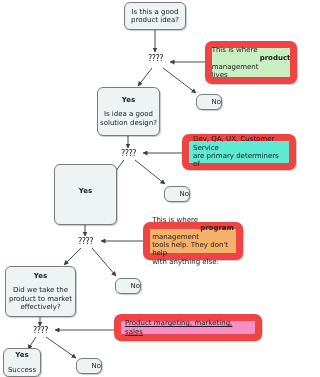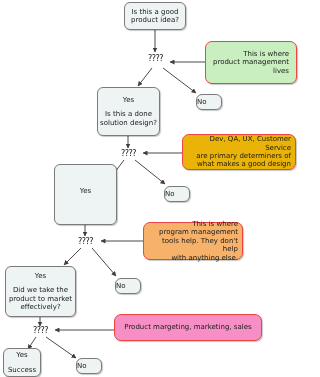--- a/index.html
+++ b/index.html
@@ -34,57 +34,58 @@
     display: flex;
     flex-direction: column;
     align-items: center;
     justify-content: center;
     line-height: 1.18;
     box-shadow: 1px 1px 1px rgba(0,0,0,0.22);
   }
   .node .yes {
     display: block;
     margin-bottom: 6px;
+    font-weight: bold;
   }
   .node .q {
     display: block;
   }
   .no-node {
     position: absolute;
     box-sizing: border-box;
     border: 1px solid #7b7b7b;
     border-radius: 6px;
     background: #eef3f4;
     display: flex;
     align-items: center;
-    justify-content: flex-start;
+    justify-content: flex-end;
     color: #1a1a1a;
     box-shadow: 1px 1px 1px rgba(0,0,0,0.22);
   }
   .note {
     position: absolute;
     box-sizing: border-box;
-    border: 1px solid #ef4444;
+    border: 7px solid #ef4444;
     border-radius: 7px;
-    text-align: right;
+    text-align: left;
     display: flex;
     align-items: center;
     justify-content: center;
     padding: 2px 4px;
     line-height: 1.2;
     color: #1a1a1a;
     box-shadow: 1px 1px 1px rgba(0,0,0,0.22);
   }
   .junction {
     position: absolute;
     color: #101010;
     letter-spacing: -0.5px;
     white-space: nowrap;
   }
-  b { font-weight: normal; }
+  b { font-weight: bold; margin-left: 48px; }
 </style>
 </head>
 <body>
 
 <div id="chart">
 
   <svg class="edges" viewBox="0 0 300 377">
     <defs>
       <marker id="ah" viewBox="0 0 10 10" refX="9" refY="5" markerWidth="5" markerHeight="5" orient="auto-start-reverse">
         <path d="M 0 0 L 10 5 L 0 10 z" fill="#3f3f3f"></path>
@@ -139,28 +140,27 @@
   <div class="junction" style="left:148px; top:54px; font-size:8px;">
     <span>????</span>
   </div>
 
   <div class="no-node" style="left:196px; top:94px; width:26px; height:16px; font-size:7px;">
     <span>No</span>
   </div>
 
   <div class="node" style="left:97px; top:87px; width:63px; height:49px; font-size:7px;">
     <span class="yes">Yes</span>
-    <span class="q">Is this a done solution design?</span>
-  </div>
-
-  <div class="note" style="left:182px; top:134px; width:114px; height:36px; background:#eab308; font-size:7px;">
+    <span class="q">Is idea a good solution design?</span>
+  </div>
+
+  <div class="note" style="left:182px; top:134px; width:114px; height:36px; background:#5eead4; font-size:7px;">
     <span>
       <span>Dev, QA, UX, Customer Service</span><br>
       <span>are primary determiners of</span><br>
-      <span>what makes a good design</span>
     </span>
   </div>
 
   <div class="junction" style="left:121px; top:149px; font-size:8px;">
     <span>????</span>
   </div>
 
   <div class="no-node" style="left:164px; top:186px; width:26px; height:16px; font-size:7px;">
     <span>No</span>
   </div>
@@ -184,21 +184,21 @@
 
   <div class="no-node" style="left:115px; top:278px; width:26px; height:16px; font-size:7px;">
     <span>No</span>
   </div>
 
   <div class="node" style="left:5px; top:266px; width:71px; height:51px; font-size:7px;">
     <span class="yes">Yes</span>
     <span class="q">Did we take the product to market effectively?</span>
   </div>
 
-  <div class="note" style="left:114px; top:314px; width:148px; height:27px; background:#f78fc6; font-size:7px;">
+  <div class="note" style="left:114px; top:314px; width:148px; height:27px; background:#f78fc6; font-size:7px;text-decoration:underline;">
     <span>
       <span>Product margeting, marketing, sales</span><br>
     </span>
   </div>
 
   <div class="junction" style="left:33px; top:326px; font-size:8px;">
     <span>????</span>
   </div>
 
   <div class="node" style="left:3px; top:348px; width:38px; height:29px; font-size:7px;">

